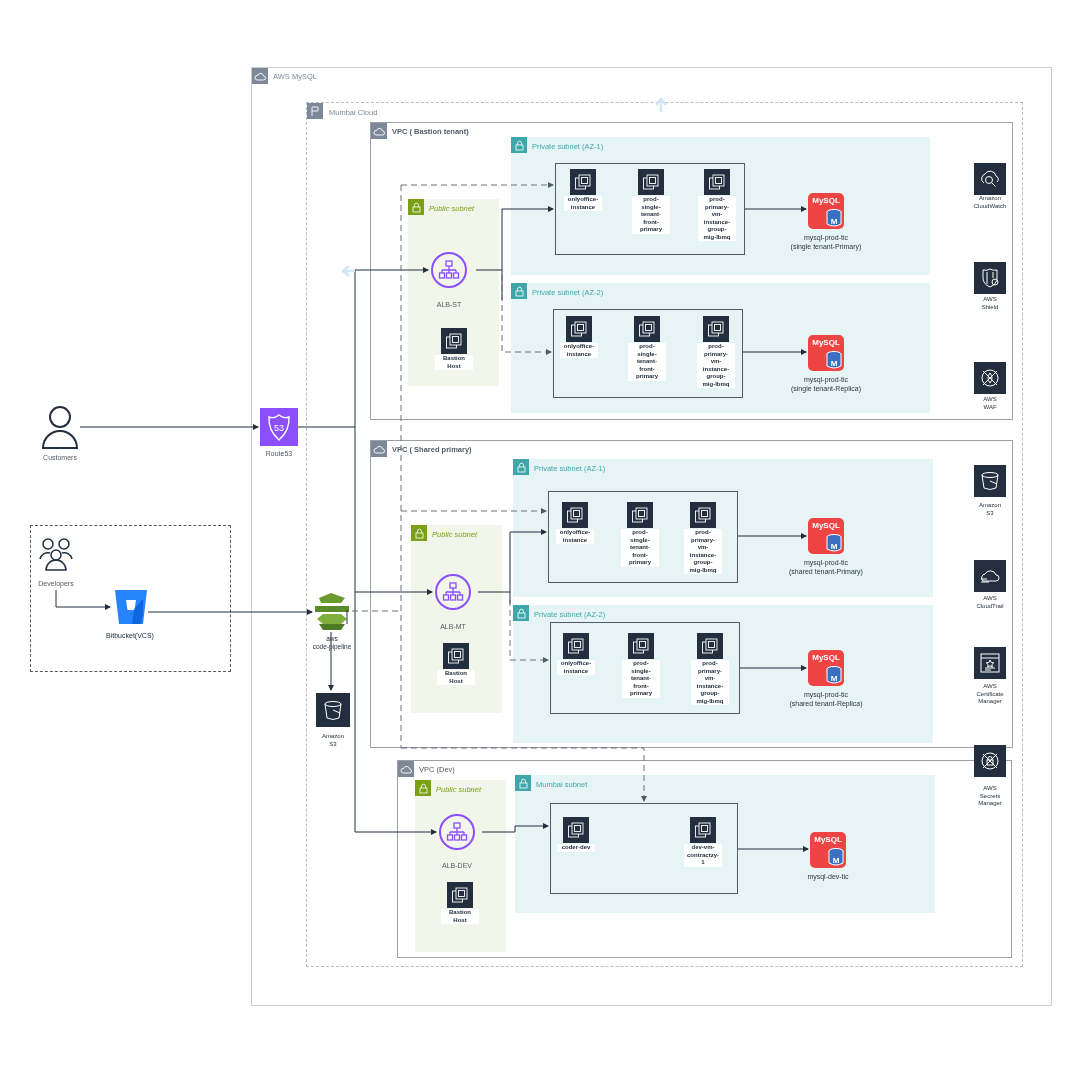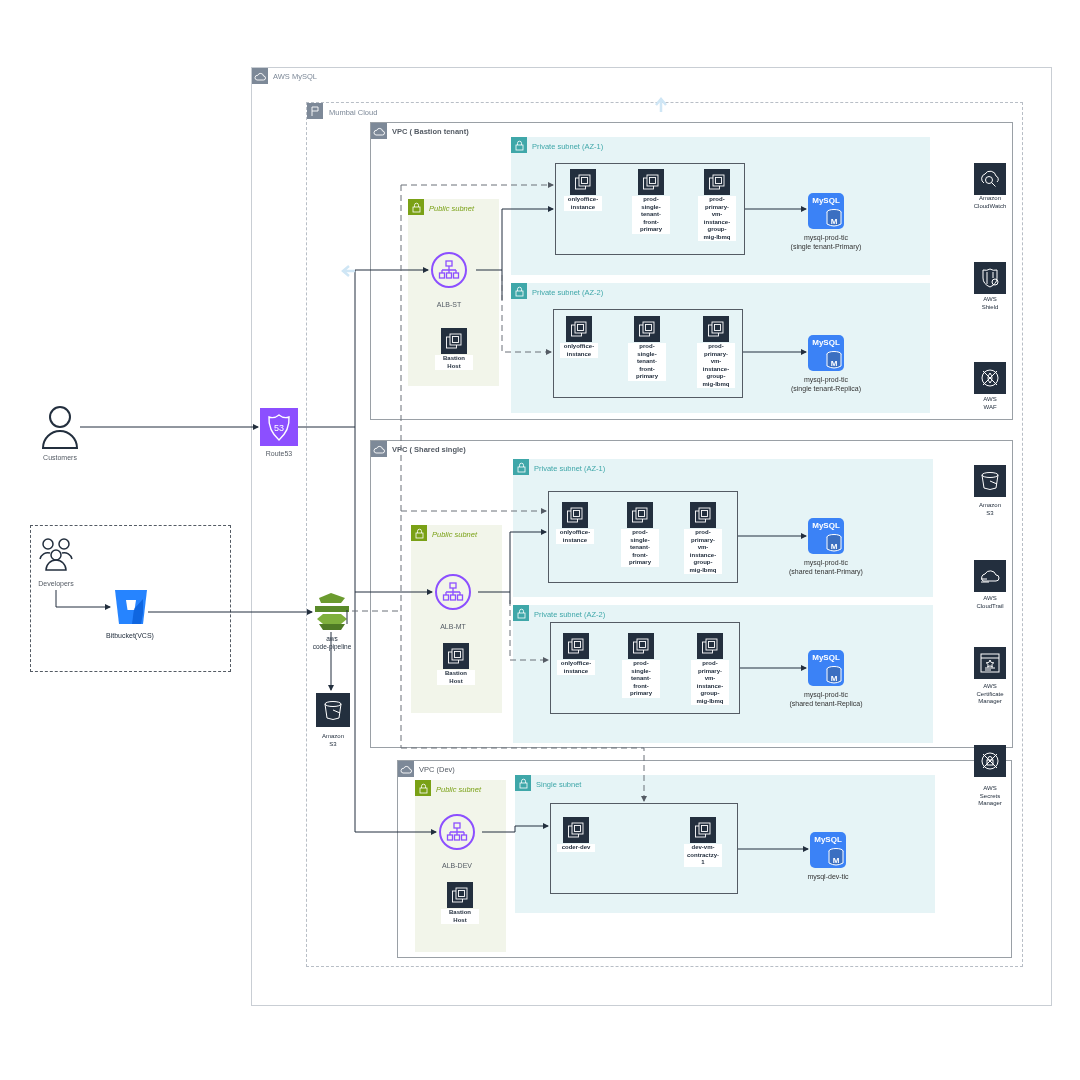--- a/index.html
+++ b/index.html
@@ -14,21 +14,21 @@
   .pub{background:#f2f5ea;font-style:italic;}
   .priv{background:#e6f4f6;}
   .asg{border:1.3px solid #545b64;background:transparent;}
   .gray-tag{background:#7d8998;}
   .green-tag{background:#7aa116;}
   .teal-tag{background:#3fa7a9;}
   .ec2{position:absolute;width:26px;height:26px;background:#232f3e;display:flex;align-items:center;justify-content:center;}
   .node-label{position:absolute;font-size:6px;line-height:7.5px;text-align:center;color:#232f3e;background:#ffffff;white-space:pre-line;font-weight:bold;}
   .svc-tile{position:absolute;width:26px;height:26px;background:#232f3e;display:flex;align-items:center;justify-content:center;}
   .svc-label{position:absolute;font-size:6px;line-height:7.5px;text-align:center;color:#232f3e;white-space:pre-line;width:60px;}
-  .mysql{position:absolute;width:36px;height:36px;background:#3b82f6;border-radius:5px;}
+  .mysql{position:absolute;width:36px;height:36px;background:#ef4444;border-radius:5px;}
   .mysql-txt{position:absolute;top:3px;left:0;width:36px;text-align:center;color:#fff;font-size:8px;font-weight:bold;}
   .db-label{position:absolute;font-size:7px;line-height:9px;text-align:center;color:#333;white-space:pre-line;width:120px;}
   .alb{position:absolute;width:36px;height:36px;border:2px solid #8c4fff;border-radius:50%;box-sizing:border-box;display:flex;align-items:center;justify-content:center;}
   .alb-label{position:absolute;font-size:7px;color:#545b64;width:60px;text-align:center;}
   svg.lines{position:absolute;left:0;top:0;pointer-events:none;}
 </style>
 </head>
 <body>
 
 <div class="group cloud-box" style="left:251px;top:67px;width:801px;height:939px;">
@@ -57,21 +57,21 @@
   </div>
   <span class="grp-label" style="left:21px;top:4px;color:#545b64;font-weight:bold;">VPC ( Bastion tenant)</span>
 </div>
 
 <div class="group vpc-box" style="left:370px;top:440px;width:643px;height:308px;">
   <div class="grp-icon gray-tag" style="left:0;top:0;">
     <svg width="12" height="9" viewBox="0 0 12 9">
         <path d="M3 8h6.5a2 2 0 0 0 0-4 3 3 0 0 0-5.8-.6A2.3 2.3 0 0 0 3 8z" fill="none" stroke="#fff" stroke-width="0.9"></path>
       </svg>
   </div>
-  <span class="grp-label" style="left:21px;top:4px;color:#545b64;font-weight:bold;">VPC ( Shared single)</span>
+  <span class="grp-label" style="left:21px;top:4px;color:#545b64;font-weight:bold;">VPC ( Shared primary)</span>
 </div>
 
 <div class="group vpc-box" style="left:397px;top:760px;width:615px;height:198px;">
   <div class="grp-icon gray-tag" style="left:0;top:0;">
     <svg width="12" height="9" viewBox="0 0 12 9">
         <path d="M3 8h6.5a2 2 0 0 0 0-4 3 3 0 0 0-5.8-.6A2.3 2.3 0 0 0 3 8z" fill="none" stroke="#fff" stroke-width="0.9"></path>
       </svg>
   </div>
   <span class="grp-label" style="left:21px;top:4px;color:#545b64;">VPC (Dev)</span>
 </div>
@@ -132,21 +132,21 @@
   <span class="grp-label" style="left:21px;top:5px;color:#7aa116;">Public subnet</span>
 </div>
 
 <div class="group priv" style="left:515px;top:775px;width:420px;height:138px;">
   <div class="grp-icon teal-tag" style="left:0;top:0;">
       <svg width="9" height="11" viewBox="0 0 9 11">
         <rect x="1" y="5" width="7" height="5" fill="none" stroke="#fff" stroke-width="0.8"></rect>
         <path d="M2.5 5V3.2a2 2 0 0 1 4 0V5" fill="none" stroke="#fff" stroke-width="0.8"></path>
       </svg>
     </div>
-  <span class="grp-label" style="left:21px;top:5px;color:#3fa7a9;">Single subnet</span>
+  <span class="grp-label" style="left:21px;top:5px;color:#3fa7a9;">Mumbai subnet</span>
 </div>
 <div class="group pub" style="left:415px;top:780px;width:91px;height:172px;">
   <div class="grp-icon green-tag" style="left:0;top:0;">
       <svg width="9" height="11" viewBox="0 0 9 11">
         <rect x="1" y="5" width="7" height="5" fill="none" stroke="#fff" stroke-width="0.8"></rect>
         <path d="M2.5 5V3.2a2 2 0 0 1 4 0V5" fill="none" stroke="#fff" stroke-width="0.8"></path>
       </svg>
     </div>
   <span class="grp-label" style="left:21px;top:5px;color:#7aa116;">Public subnet</span>
 </div>

